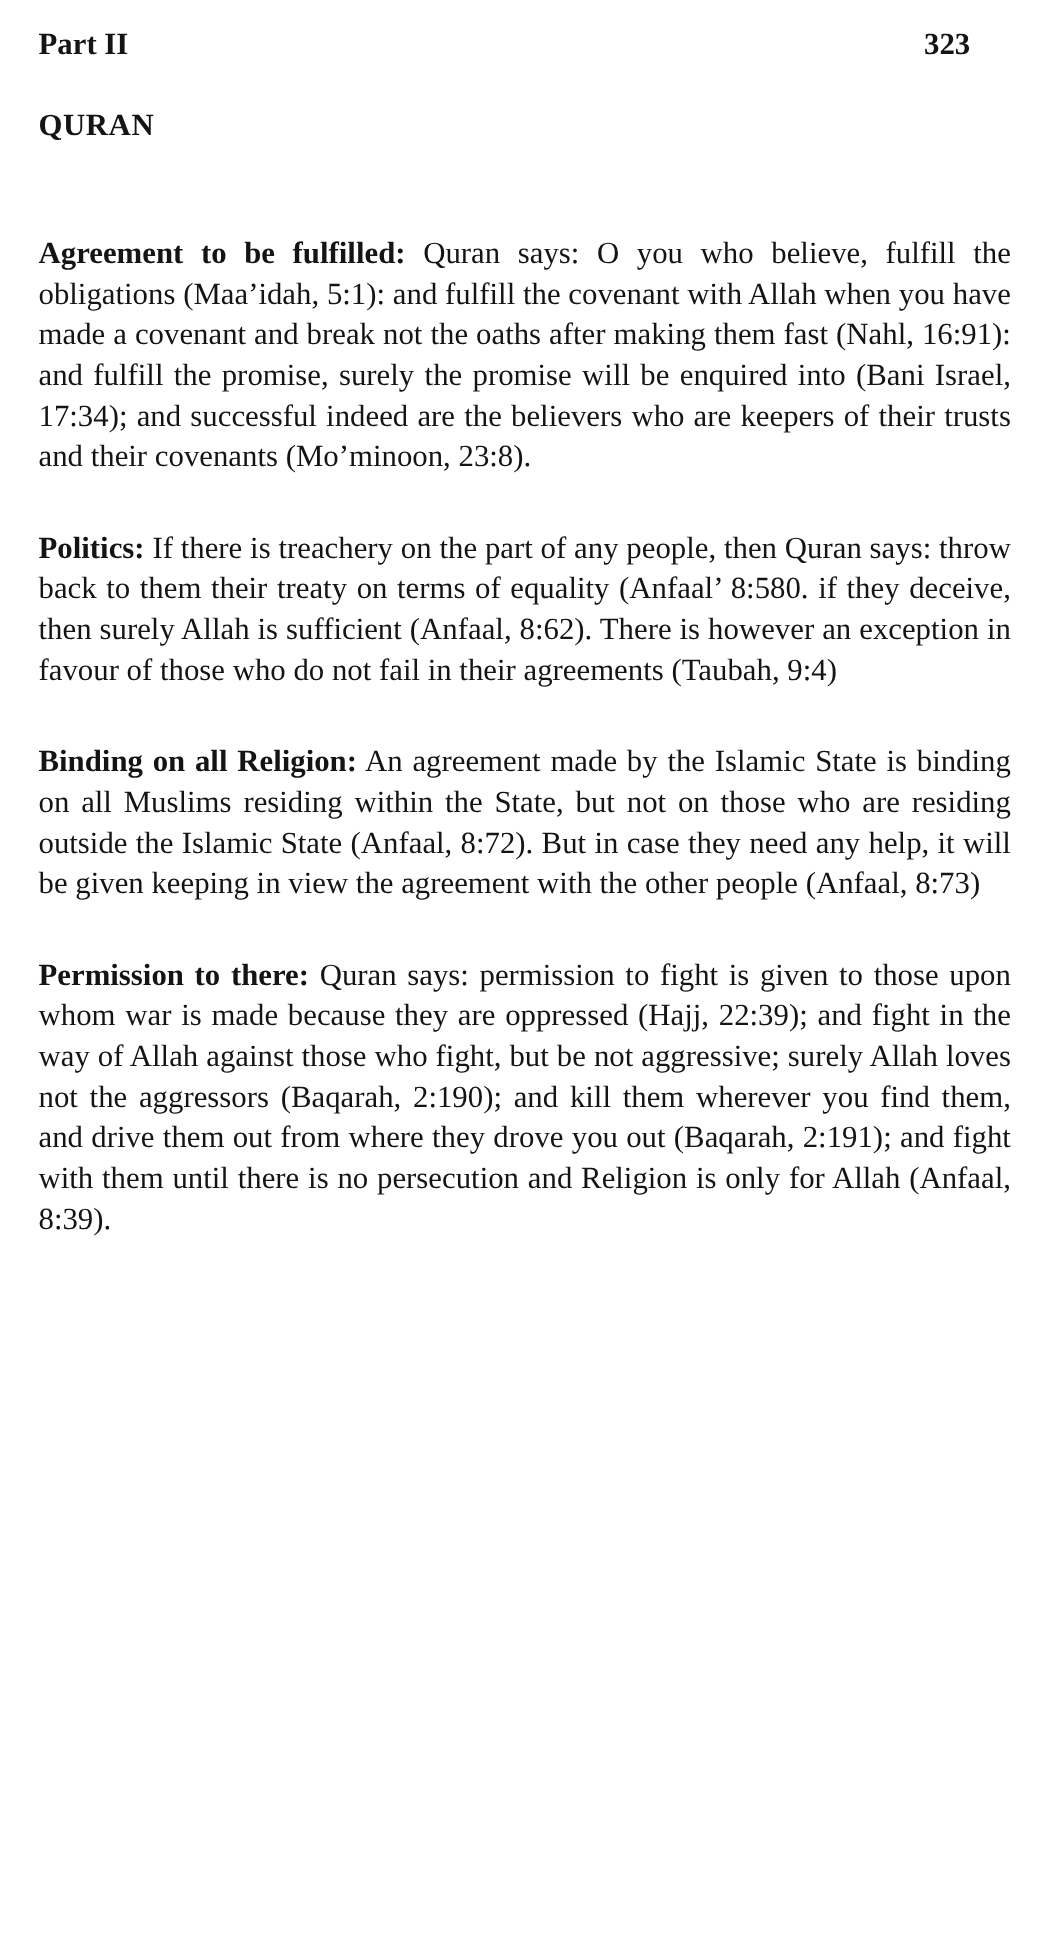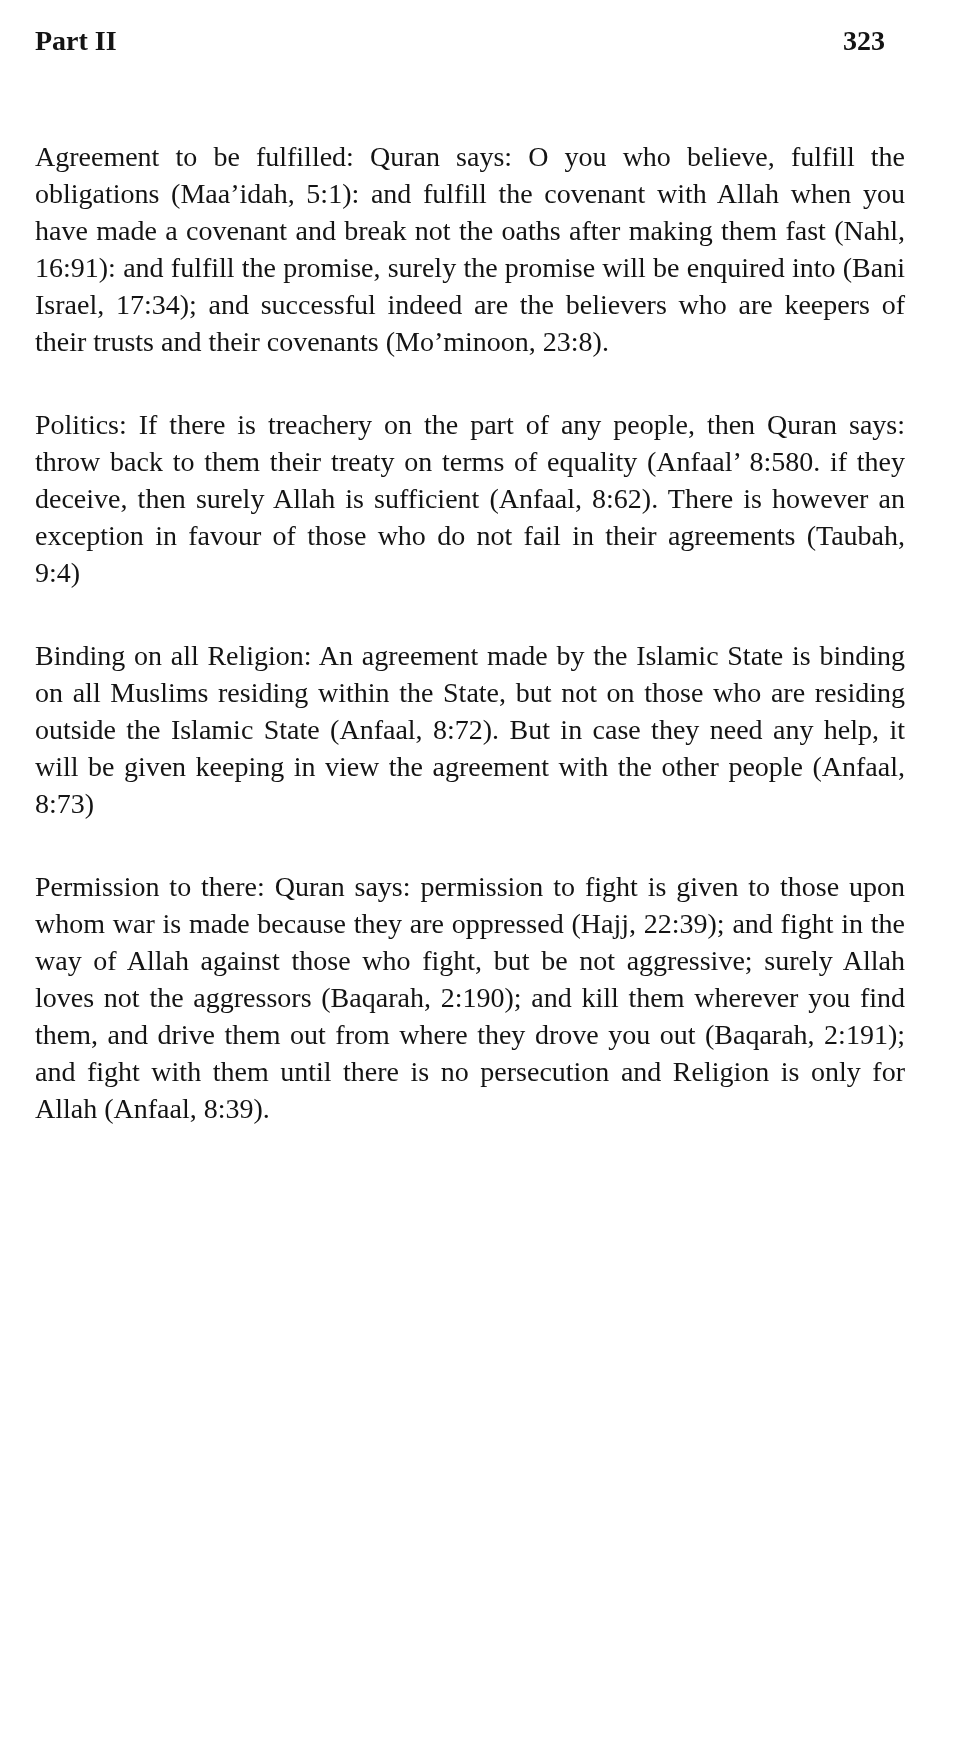--- a/index.html
+++ b/index.html
@@ -6,73 +6,74 @@
     margin: 0;
     padding: 0;
     background: #ffffff;
   }
   .page {
     position: relative;
     width: 960px;
     height: 1759px;
     box-sizing: border-box;
     background: #ffffff;
-    padding: 26px 55px 0 35px;
+    padding: 26px 41px 0 35px;
     font-family: "Liberation Serif", "DejaVu Serif", serif;
     color: #141414;
     overflow: hidden;
   }
   .running-header {
     display: flex;
     align-items: baseline;
     font-weight: bold;
     font-size: 28px;
     line-height: 30px;
     white-space: nowrap;
   }
   .running-header .section-title {
     margin-left: 42px;
   }
   .running-header .spacer {
     flex: 1 1 auto;
   }
   .running-header .page-num {
-    margin-right: 20px;
+    margin-right: 37px;
   }
   .section-heading {
     margin-top: 44px;
     font-weight: bold;
     font-size: 28px;
     line-height: 30px;
     letter-spacing: 0.5px;
   }
   .content {
     margin-top: 82px;
   }
   .para {
     font-size: 28px;
     line-height: 37px;
     text-align: justify;
     margin: 0 0 46px 0;
   }
   .para .lead {
-    font-weight: normal;
+    font-weight: bold;
   }
 </style>
 </head>
 <body>
 
 <div class="page">
 
   <div class="running-header">
     <span>Part II</span>
     <span class="spacer"></span>
     <span class="page-num">323</span>
   </div>
 
+  <div class="section-heading">QURAN</div>
 
   <div class="content">
 
     <p class="para">
       <span class="lead">Agreement to be fulfilled:</span>
       <span>Quran says: O you who believe, fulfill the obligations (Maa’idah, 5:1): and fulfill the covenant with Allah when you have made a covenant and break not the oaths after making them fast (Nahl, 16:91): and fulfill the promise, surely the promise will be enquired into (Bani Israel, 17:34); and successful indeed are the believers who are keepers of their trusts and their covenants (Mo’minoon, 23:8).</span>
     </p>
 
     <p class="para">
       <span class="lead">Politics:</span>

